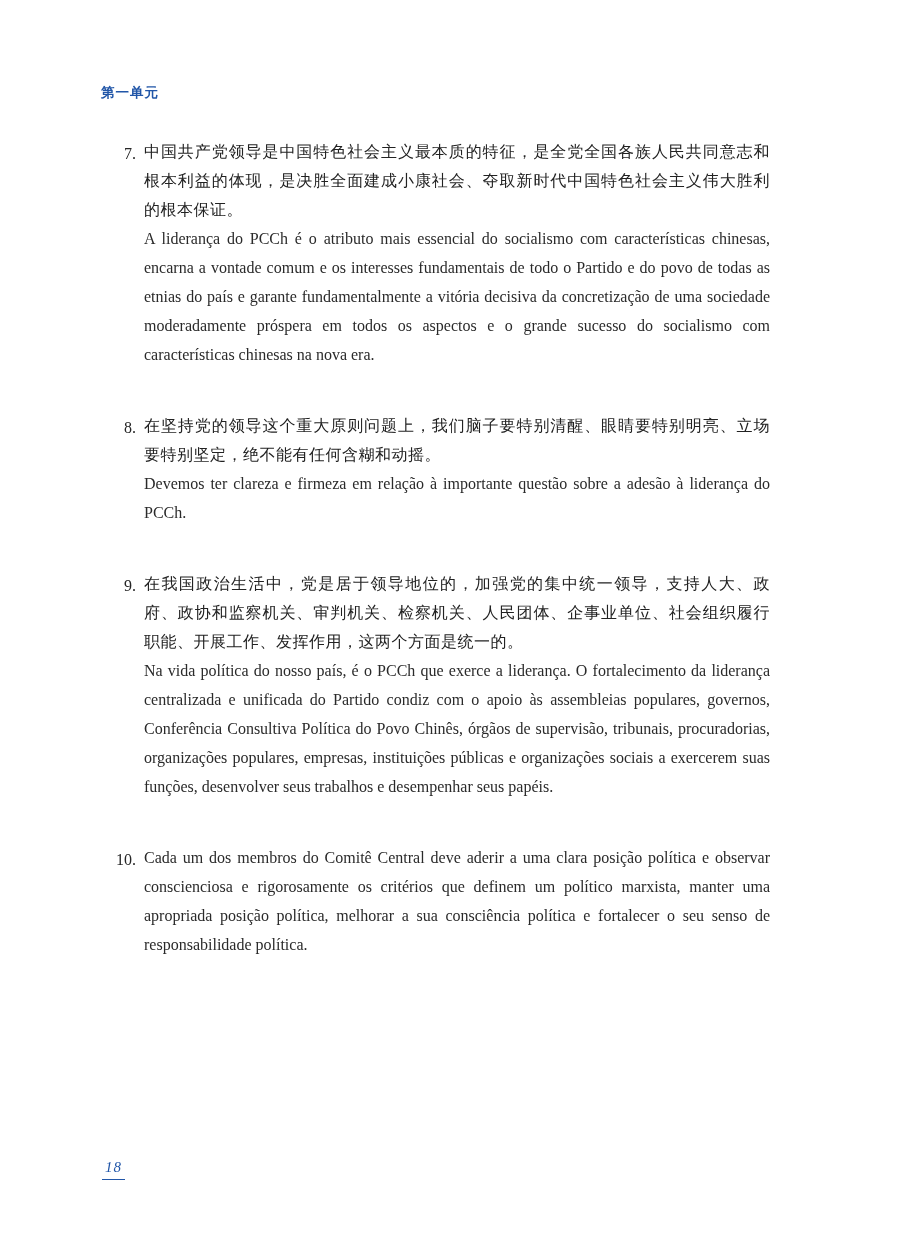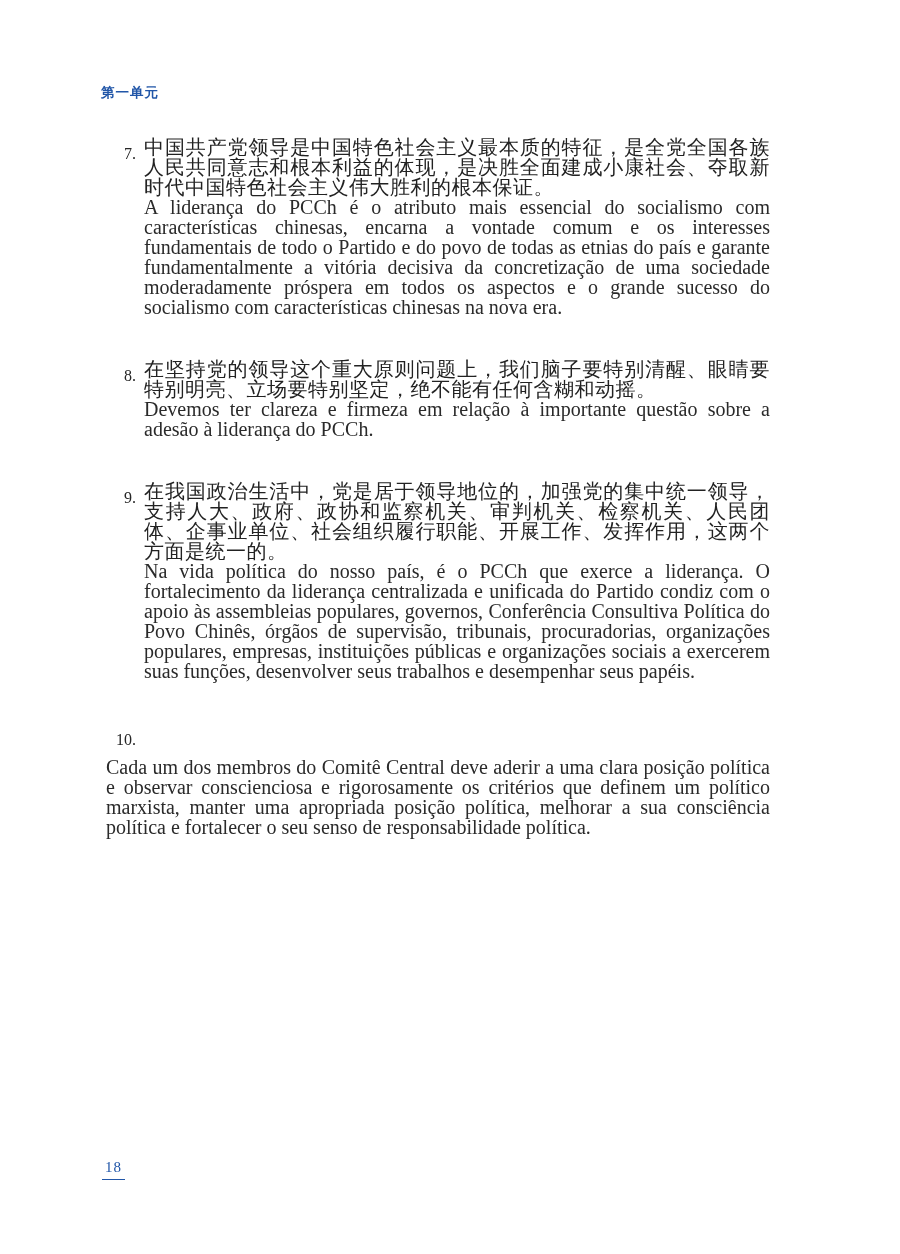--- a/index.html
+++ b/index.html
@@ -31,53 +31,53 @@
     top: 137px;
     left: 106px;
     width: 664px;
   }
   .item {
     display: flex;
     margin-bottom: 42px;
   }
   .item:last-child {
     margin-bottom: 0;
-    flex-direction: column;
   }
   .num {
     flex: 0 0 30px;
     width: 30px;
     text-align: right;
     padding-right: 8px;
     font-size: 16px;
     line-height: 33.5px;
     color: #262626;
   }
   .body {
     flex: 1;
     min-width: 0;
   }
   .body p {
     margin: 0;
-    font-size: 20px;
-    line-height: 20px;
+    font-size: 16px;
+    line-height: 29px;
     text-align: justify;
   }
   .zh {
     color: #222222;
     letter-spacing: 0.5px;
     text-justify: inter-ideograph;
   }
   .pt {
     color: #2a2a2a;
   }
   .page-footer {
     position: absolute;
     left: 102px;
     top: 1158px;
+    font-style: italic;
   }
   .pagenum {
     display: inline-block;
     font-family: "Liberation Serif", "DejaVu Serif", serif;
     font-size: 15px;
     color: #2156a8;
     border-bottom: 1.5px solid #2156a8;
     padding: 0 3px 3px 3px;
     letter-spacing: 1px;
   }

